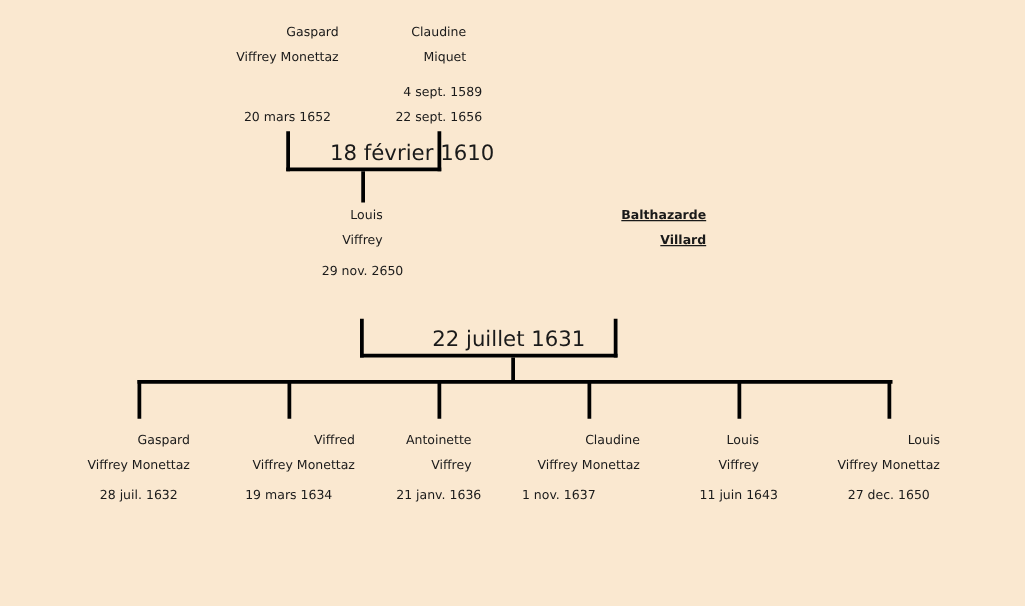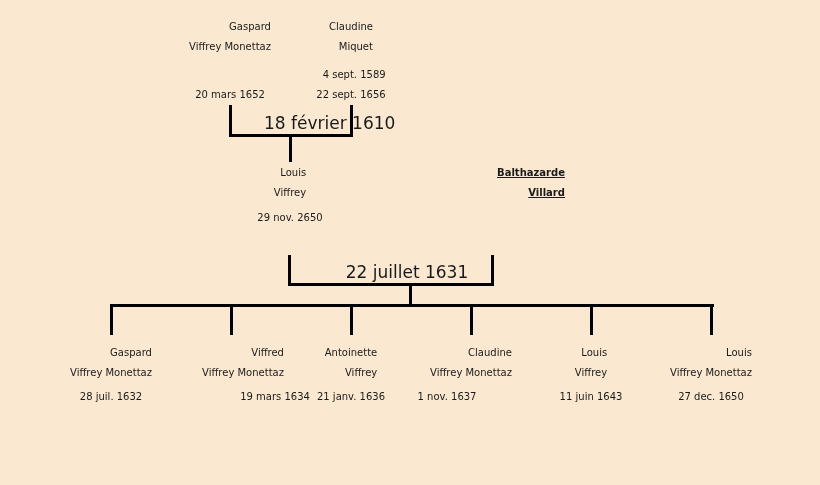--- a/index.html
+++ b/index.html
@@ -103,21 +103,21 @@
   <div class="tblock" style="left:111px; top:343px;">
     <div>Gaspard</div>
     <div>Viffrey Monettaz</div>
   </div>
   <div class="tblock" style="left:111px; top:387px;">28 juil. 1632</div>
 
   <div class="tblock" style="left:231px; top:343px;margin-left:12px;">
     <div>Viffred</div>
     <div>Viffrey Monettaz</div>
   </div>
-  <div class="tblock" style="left:231px; top:387px;margin-left:44px;">19 mars 1634</div>
+  <div class="tblock" style="left:231px; top:387px;">19 mars 1634</div>
 
   <div class="tblock" style="left:351px; top:343px;">
     <div>Antoinette</div>
     <div>Viffrey</div>
   </div>
   <div class="tblock" style="left:351px; top:387px;">21 janv. 1636</div>
 
   <div class="tblock" style="left:471px; top:343px;">
     <div>Claudine</div>
     <div>Viffrey Monettaz</div>

